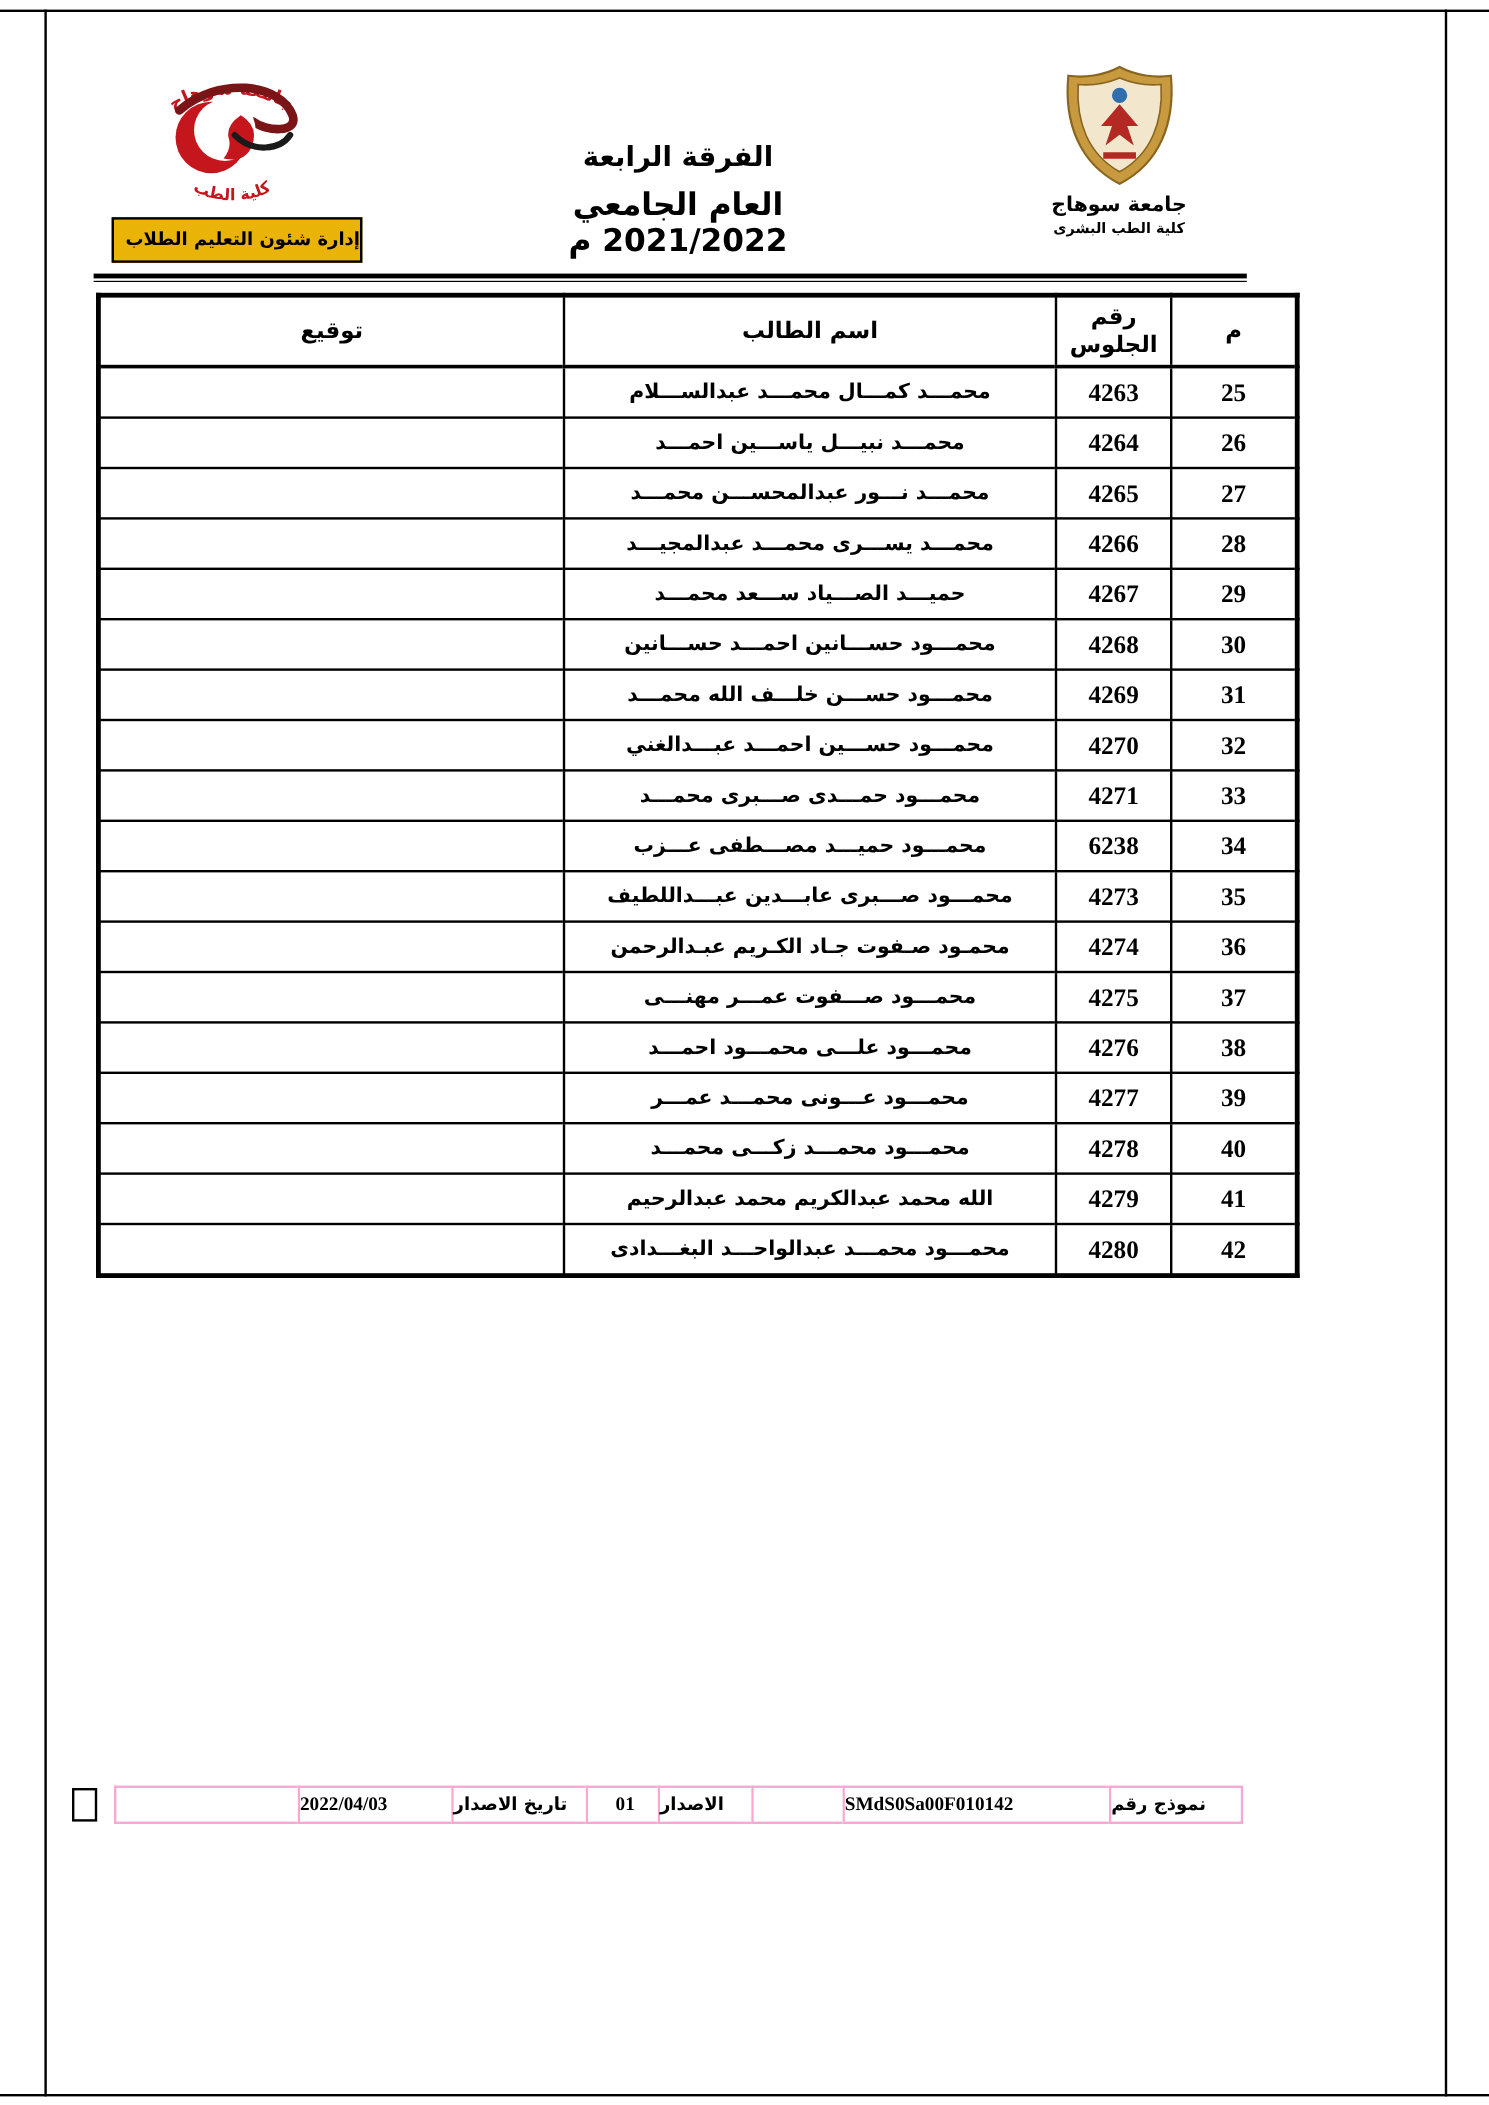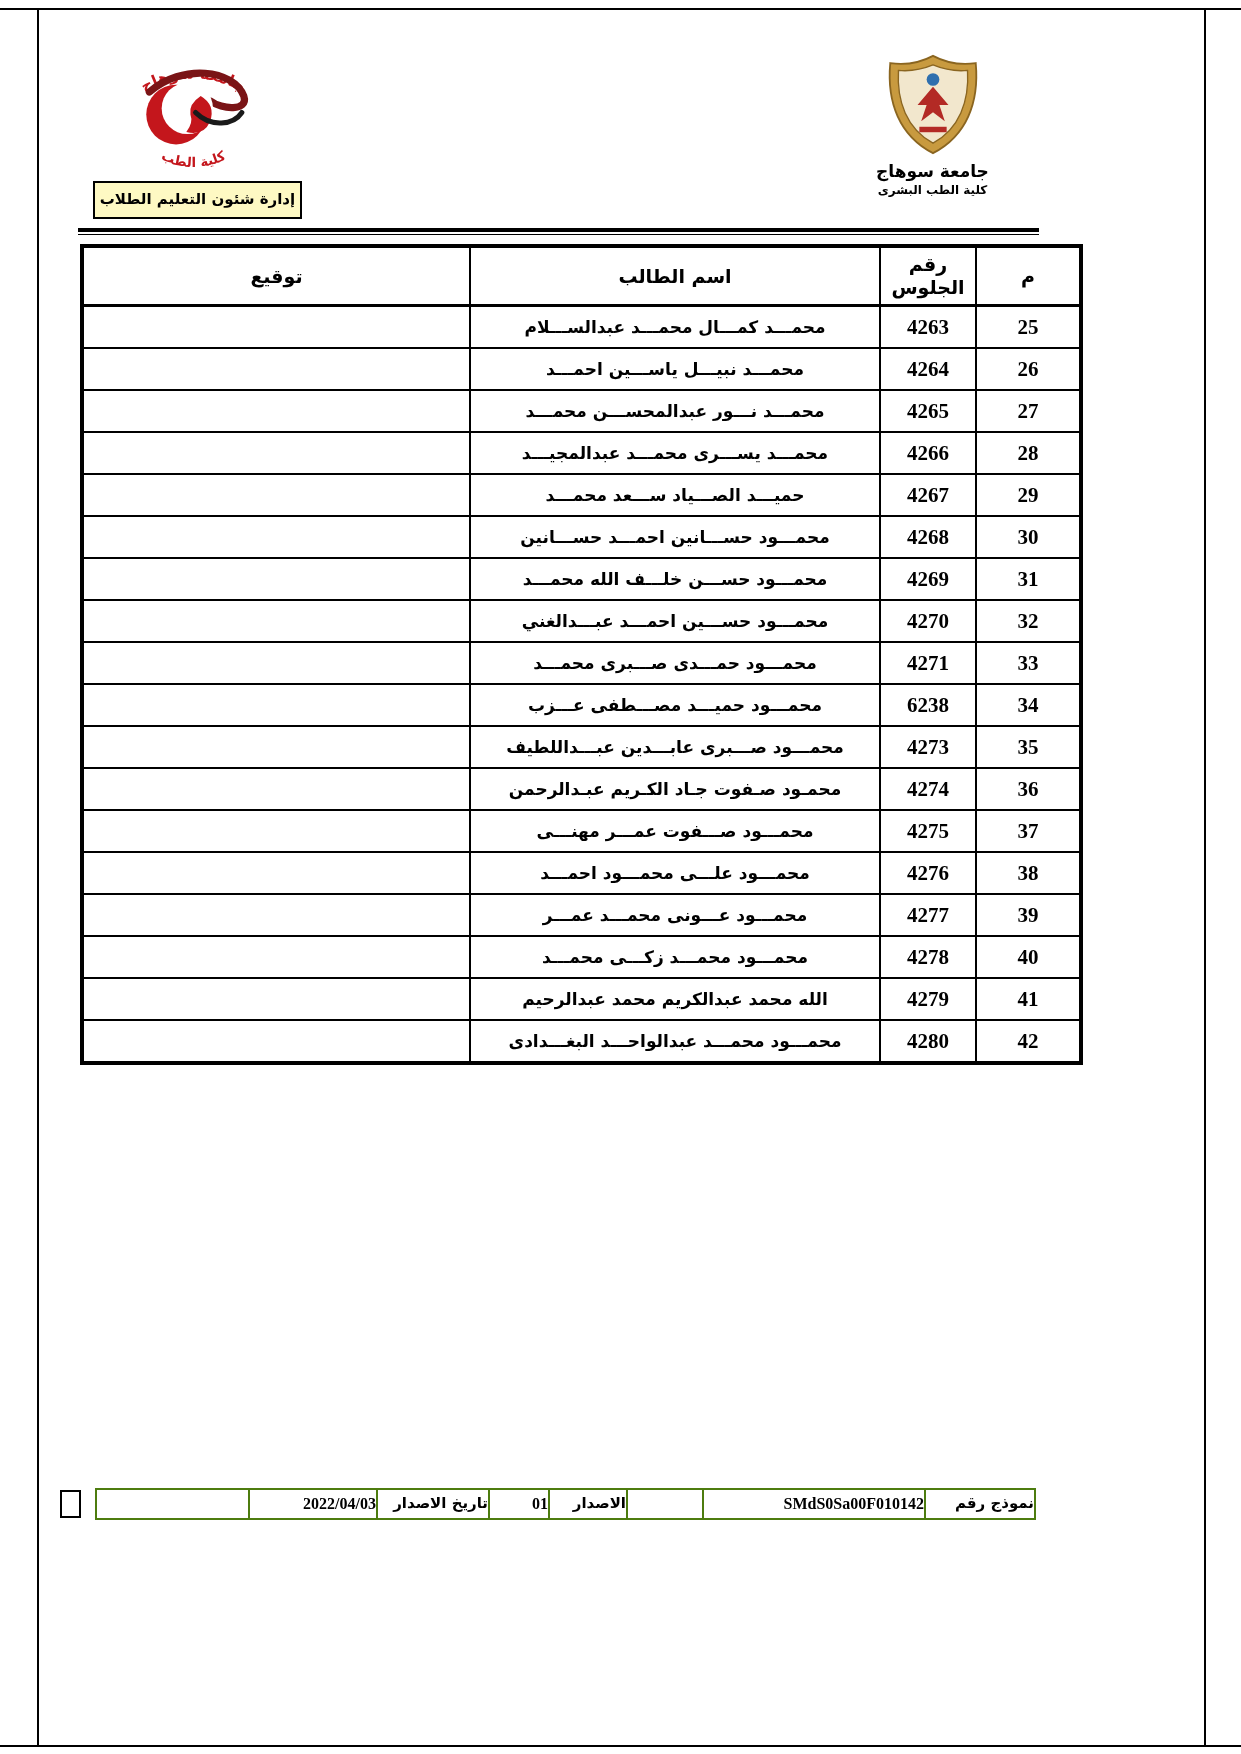--- a/index.html
+++ b/index.html
@@ -17,22 +17,22 @@
   
   .line-top    { position:absolute; left:0; right:0; top:8px;   border-top:2px solid #000; }
   .line-bottom { position:absolute; left:0; right:0; bottom:7px; border-top:2px solid #000; }
   .line-left   { position:absolute; left:37px;  top:8px; bottom:7px; border-left:2px solid #000; }
   .line-right  { position:absolute; right:35px; top:8px; bottom:7px; border-right:2px solid #000; }
 
   
   .logo-left { position:absolute; left:98px; top:48px; width:190px; height:125px; }
   .admin-box {
     position:absolute; left:93px; top:181px; width:205px; height:34px;
-    border:2px solid #000; text-align:center; font-weight:bold; font-size:15px;
-    line-height:32px; background:#fef9c3;
+    border:2px solid #000; font-weight:bold; font-size:15px;
+    line-height:32px; background:#eab308;
   }
   .title-block { position:absolute; left:400px; top:118px; width:330px; text-align:center; }
   .title-block .t1 { font-size:23px; font-weight:bold; }
   .title-block .t2 { font-size:26px; font-weight:bold; margin-top:12px; }
 
   .org-block { position:absolute; left:845px; top:52px; width:175px; text-align:center; }
   .org-block .emblem { display:block; margin:0 auto; width:100px; height:105px; }
   .org-block .org1 { font-size:17px; font-weight:bold; margin-top:4px; }
   .org-block .org2 { font-size:12px; font-weight:bold; margin-top:2px; }
 
@@ -63,22 +63,22 @@
   }
   td.c-name { font-size:17px; white-space:nowrap; }
   th.c-serial { font-size:22px; }
 
   
   .footer {
     position:absolute; left:95px; top:1488px; width:941px; height:32px;
     display:flex; direction:rtl; align-items:stretch;
   }
   .fcell {
-    border:2px solid #4d7c0f; box-sizing:border-box;
-    text-align:right; font-weight:bold; font-size:15px; line-height:27px;
+    border:2px solid #f9a8d4; box-sizing:border-box;
+    text-align:left; font-weight:bold; font-size:15px; line-height:27px;
     background:#fff;
   }
   .fcell + .fcell { border-right:none; }
   .f-label  { flex:0 0 112px; }
   .f-code   { flex:0 0 222px; direction:ltr; font-family:"Liberation Serif", serif; font-size:16px; }
   .f-gap    { flex:0 0 76px; }
   .f-label2 { flex:0 0 78px; }
   .f-issue  { flex:0 0 60px; font-family:"Liberation Serif", serif; font-size:16px;padding-left:23px; }
   .f-label3 { flex:0 0 112px; }
   .f-date   { flex:0 0 128px; direction:ltr; font-family:"Liberation Serif", serif; font-size:16px; }
@@ -116,20 +116,24 @@
       <text fill="#c4161c" font-size="13" font-weight="bold">
         <textPath href="#arcBot" startOffset="50%" text-anchor="middle">كلية الطب</textPath>
       </text>
     </svg>
   </div>
 
   <div class="admin-box">
     <span>إدارة شئون التعليم الطلاب</span>
   </div>
 
+  <div class="title-block">
+    <div class="t1">الفرقة الرابعة</div>
+    <div class="t2">العام الجامعي 2021/2022 م</div>
+  </div>
 
   <div class="org-block">
     <svg class="emblem" viewBox="0 0 110 115">
       <path d="M55 4 C 70 12, 88 14, 102 12 C 106 55, 92 92, 55 111 C 18 92, 4 55, 8 12 C 22 14, 40 12, 55 4 Z" fill="#c89a3f" stroke="#8a6520" stroke-width="2"></path>
       <path d="M55 14 C 67 19, 82 21, 93 20 C 95 54, 84 84, 55 100 C 26 84, 15 54, 17 20 C 28 21, 43 19, 55 14 Z" fill="#f2e7cd" stroke="#8a6520" stroke-width="1.5"></path>
       <circle cx="55" cy="30" r="7" fill="#2f6fae"></circle>
       <path d="M55 38 L72 58 L62 58 L68 76 L55 66 L42 76 L48 58 L38 58 Z" fill="#b32a25"></path>
       <path d="M40 82 h30 v6 h-30 z" fill="#b32a25"></path>
     </svg>
     <div class="org1">جامعة سوهاج</div>

